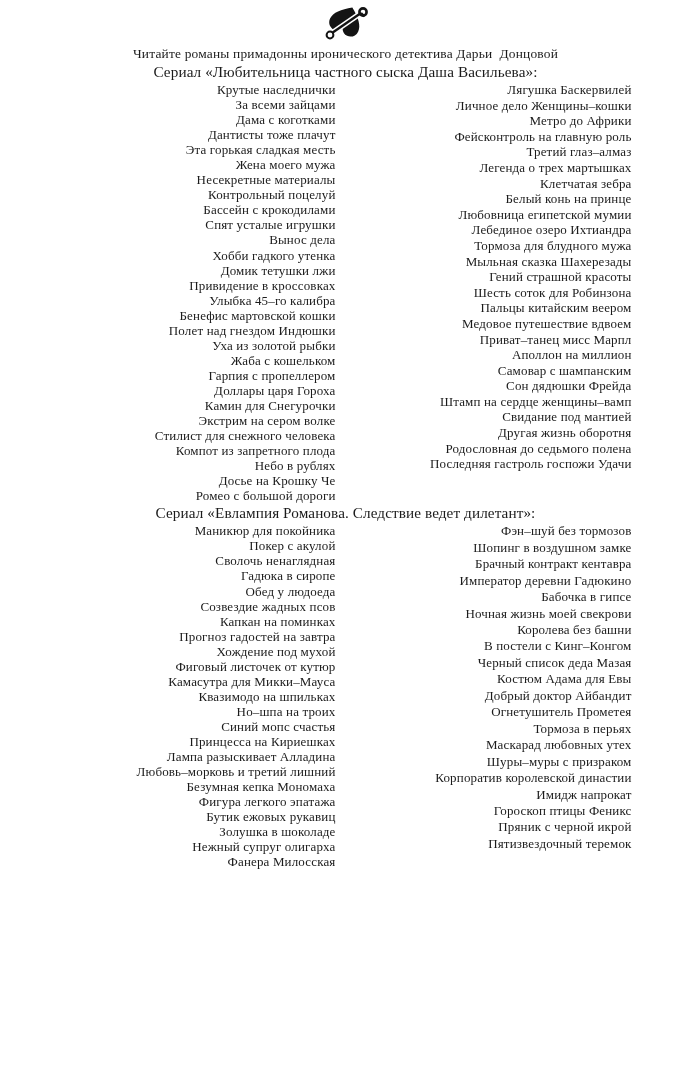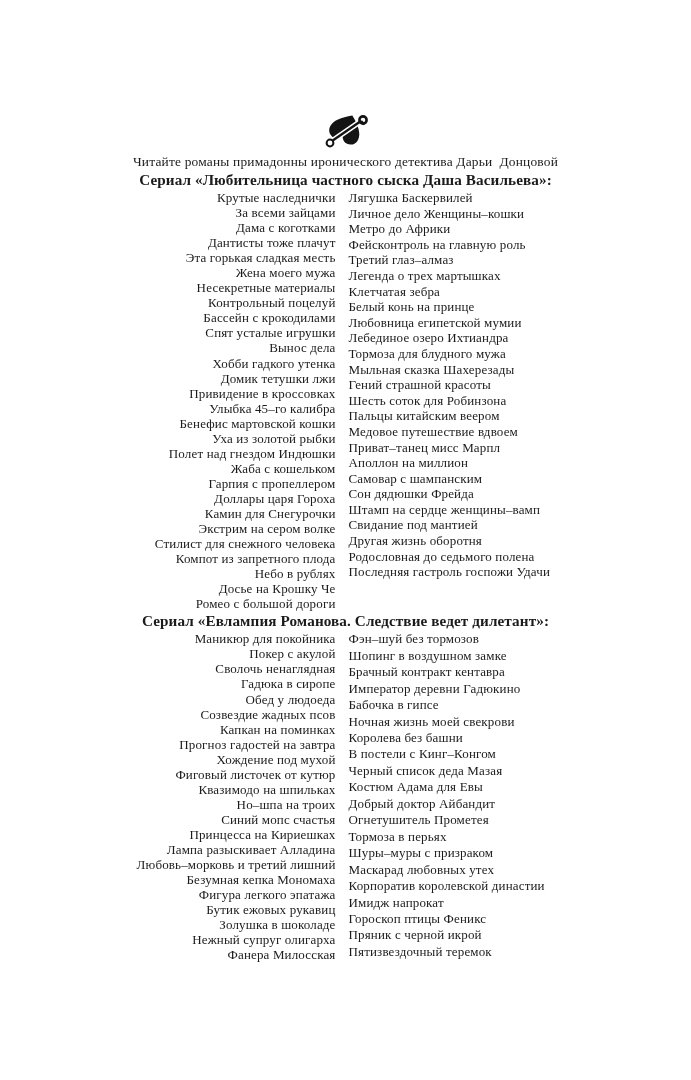--- a/index.html
+++ b/index.html
@@ -8,56 +8,55 @@
     width: 691px;
     height: 1080px;
     margin: 0 auto;
     font-family: "Liberation Serif", "DejaVu Serif", serif;
     color: #1b1b1b;
     overflow: hidden;
   }
   .page {
     width: 691px;
     height: 1080px;
-    padding-top: 108px;
   }
   .logo-wrap {
     text-align: center;
     height: 44px;
     line-height: 0;
   }
   .intro {
     text-align: center;
     font-size: 13.4px;
     line-height: 16px;
     white-space: pre-wrap;
     letter-spacing: 0.2px;
     margin-top: 2px;
   }
   .series-title {
     text-align: center;
-    font-weight: bold;
+    font-weight: normal;
     font-size: 15.2px;
     line-height: 18px;
     letter-spacing: 0.1px;
     margin-top: 1px;
   }
   .columns {
     display: flex;
     width: 572px;
     margin: 1px auto 0 auto;
   }
   .col {
     font-size: 13px;
     letter-spacing: 0.15px;
     white-space: nowrap;
   }
   .col-l { flex: 0 0 276px; text-align: right; }
   .gutter { flex: 0 0 13px; }
-  .col-r { flex: 1 1 auto; text-align: left; }
+  .col-r { flex: 1 1 auto; text-align: right; }
   .s1 .col-l { line-height: 15.05px; }
   .s1 .col-r { line-height: 15.6px; }
   .s2 .col-l { line-height: 15.05px; }
   .s2 .col-r { line-height: 16.45px; }
   .book-title-line { display: block; }
 </style>
 </head>
 <body>
 
 <div class="page">
@@ -94,22 +93,22 @@
           <span class="book-title-line">Несекретные материалы</span>
           <span class="book-title-line">Контрольный поцелуй</span>
           <span class="book-title-line">Бассейн с крокодилами</span>
           <span class="book-title-line">Спят усталые игрушки</span>
           <span class="book-title-line">Вынос дела</span>
           <span class="book-title-line">Хобби гадкого утенка</span>
           <span class="book-title-line">Домик тетушки лжи</span>
           <span class="book-title-line">Привидение в кроссовках</span>
           <span class="book-title-line">Улыбка 45–го калибра</span>
           <span class="book-title-line">Бенефис мартовской кошки</span>
+          <span class="book-title-line">Полет над гнездом Индюшки</span>
           <span class="book-title-line">Уха из золотой рыбки</span>
-          <span class="book-title-line">Полет над гнездом Индюшки</span>
           <span class="book-title-line">Жаба с кошельком</span>
           <span class="book-title-line">Гарпия с пропеллером</span>
           <span class="book-title-line">Доллары царя Гороха</span>
           <span class="book-title-line">Камин для Снегурочки</span>
           <span class="book-title-line">Экстрим на сером волке</span>
           <span class="book-title-line">Стилист для снежного человека</span>
           <span class="book-title-line">Компот из запретного плода</span>
           <span class="book-title-line">Небо в рублях</span>
           <span class="book-title-line">Досье на Крошку Че</span>
           <span class="book-title-line">Ромео с большой дороги</span>
@@ -152,20 +151,21 @@
           <span class="book-title-line">Маникюр для покойника</span>
           <span class="book-title-line">Покер с акулой</span>
           <span class="book-title-line">Сволочь ненаглядная</span>
           <span class="book-title-line">Гадюка в сиропе</span>
           <span class="book-title-line">Обед у людоеда</span>
           <span class="book-title-line">Созвездие жадных псов</span>
           <span class="book-title-line">Капкан на поминках</span>
           <span class="book-title-line">Прогноз гадостей на завтра</span>
           <span class="book-title-line">Хождение под мухой</span>
           <span class="book-title-line">Фиговый листочек от кутюр</span>
+          <span class="book-title-line">Камасутра для Микки–Мауса</span>
           <span class="book-title-line">Квазимодо на шпильках</span>
           <span class="book-title-line">Но–шпа на троих</span>
           <span class="book-title-line">Синий мопс счастья</span>
           <span class="book-title-line">Принцесса на Кириешках</span>
           <span class="book-title-line">Лампа разыскивает Алладина</span>
           <span class="book-title-line">Любовь–морковь и третий лишний</span>
           <span class="book-title-line">Безумная кепка Мономаха</span>
           <span class="book-title-line">Фигура легкого эпатажа</span>
           <span class="book-title-line">Бутик ежовых рукавиц</span>
           <span class="book-title-line">Золушка в шоколаде</span>
@@ -180,22 +180,22 @@
           <span class="book-title-line">Император деревни Гадюкино</span>
           <span class="book-title-line">Бабочка в гипсе</span>
           <span class="book-title-line">Ночная жизнь моей свекрови</span>
           <span class="book-title-line">Королева без башни</span>
           <span class="book-title-line">В постели с Кинг–Конгом</span>
           <span class="book-title-line">Черный список деда Мазая</span>
           <span class="book-title-line">Костюм Адама для Евы</span>
           <span class="book-title-line">Добрый доктор Айбандит</span>
           <span class="book-title-line">Огнетушитель Прометея</span>
           <span class="book-title-line">Тормоза в перьях</span>
+          <span class="book-title-line">Маскарад любовных утех</span>
           <span class="book-title-line">Шуры–муры с призраком</span>
-          <span class="book-title-line">Маскарад любовных утех</span>
           <span class="book-title-line">Корпоратив королевской династии</span>
           <span class="book-title-line">Имидж напрокат</span>
           <span class="book-title-line">Гороскоп птицы Феникс</span>
           <span class="book-title-line">Пряник с черной икрой</span>
           <span class="book-title-line">Пятизвездочный теремок</span>
         </div>
     </div>
   </div>
 
 </div>

